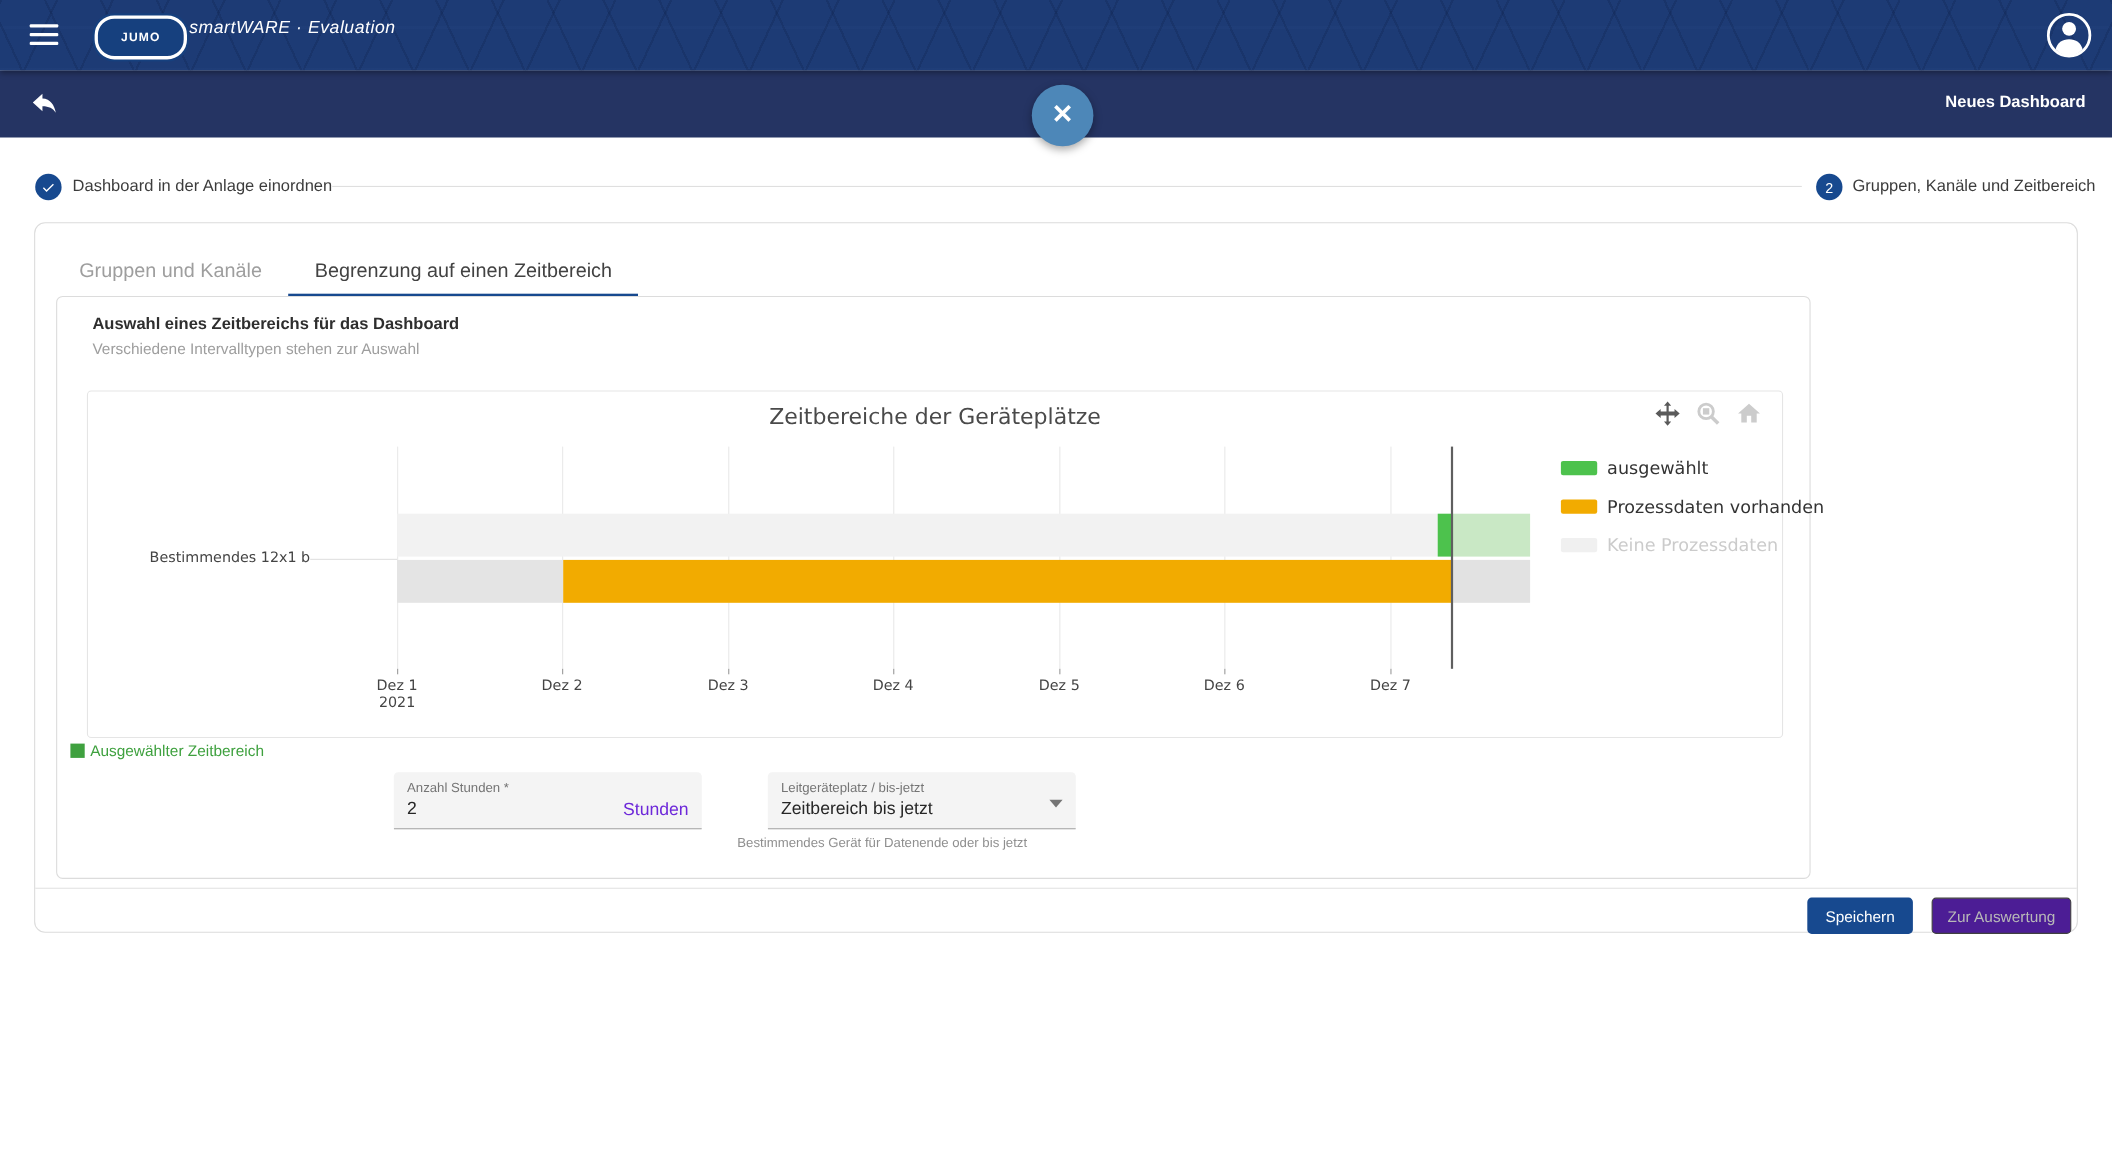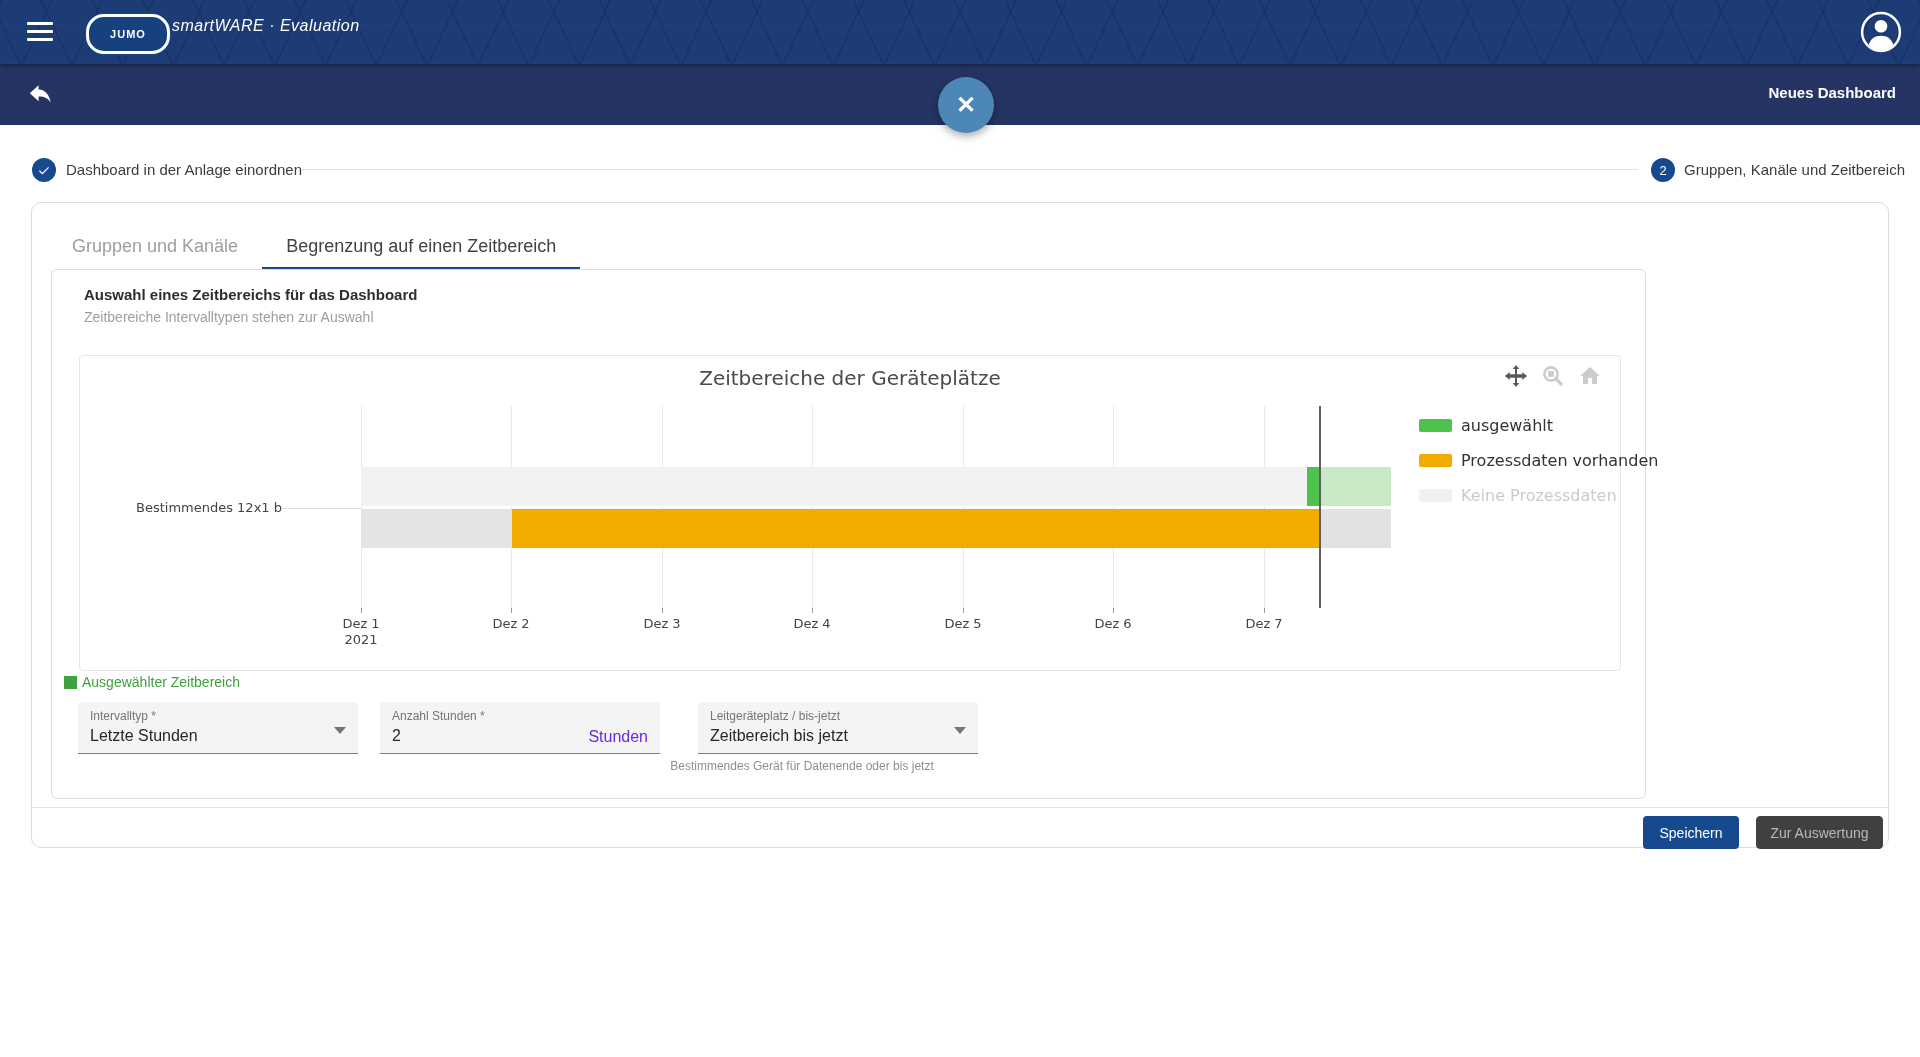--- a/index.html
+++ b/index.html
@@ -90,21 +90,21 @@
     outline:none;width:180px;padding:0;font-family:"Liberation Sans",sans-serif;}
   .caret{position:absolute;right:12px;top:25px;width:0;height:0;
     border-left:6px solid transparent;border-right:6px solid transparent;border-top:7px solid #757575;}
   .fsuffix{position:absolute;right:12px;top:26px;font-size:16px;color:#6d28d9;}
   .fhelper{position:absolute;left:610px;top:489px;width:280px;text-align:center;font-size:12px;color:#8f8f8f;}
 
   
   .panel-footer{position:absolute;left:0;top:604px;width:100%;height:42px;border-top:1px solid #e3e3e3;}
   .btn-save{position:absolute;left:1611px;top:8px;width:96px;height:33px;background:#17498f;color:#fff;
     border:none;border-radius:4px;font-size:14px;font-family:"Liberation Sans",sans-serif;cursor:pointer;}
-  .btn-eval{position:absolute;left:1724px;top:8px;width:127px;height:33px;background:#404040;color:#b8b8b8;
+  .btn-eval{position:absolute;left:1724px;top:8px;width:127px;height:33px;background:#4c1d95;color:#b8b8b8;
     border:1px solid #404040;border-radius:4px;font-size:14px;font-family:"Liberation Sans",sans-serif;cursor:default;}
 </style>
 </head>
 <body>
 
 <div class="page">
 
   <header class="topbar">
     <div class="hamburger">
       <span></span>
@@ -153,21 +153,21 @@
 
   <div class="outer-panel">
 
     <div class="tabs">
       <div class="tab">Gruppen und Kanäle</div>
       <div class="tab active">Begrenzung auf einen Zeitbereich</div>
     </div>
 
     <div class="inner-card">
       <div class="card-title">Auswahl eines Zeitbereichs für das Dashboard</div>
-      <div class="card-subtitle">Zeitbereiche Intervalltypen stehen zur Auswahl</div>
+      <div class="card-subtitle">Verschiedene Intervalltypen stehen zur Auswahl</div>
 
       <div class="chart-box">
         <div class="chart-title">Zeitbereiche der Geräteplätze</div>
 
         <div class="modebar">
           <div class="mb-btn" title="">
             <svg viewBox="0 0 24 24" width="24" height="24">
               <path d="M12 1 8.7 4.9h2.3v5.3H5.7V7.9L1 12l4.7 4.1v-2.3H11v5.3H8.7L12 23l3.3-3.9H13v-5.3h5.3v2.3L23 12l-4.7-4.1v2.3H13V4.9h2.3z" fill="#5a5a5a"></path>
             </svg>
           </div>
@@ -238,27 +238,22 @@
               <span class="legend-label">Keine Prozessdaten</span>
             </div>
           </div>
       </div>
 
       <div class="sel-range">
         <span class="sel-square"></span>
         <span class="sel-text">Ausgewählter Zeitbereich</span>
       </div>
 
-      <div class="field" style="left:26px;">
-        <span class="flabel">Intervalltyp *</span>
-        <span class="fvalue">Letzte Stunden</span>
-        <span class="caret"></span>
-      </div>
-
-      <div class="field" style="left:328px;">
+
+      <div class="field" style="left:306px;">
         <span class="flabel">Anzahl Stunden *</span>
         <input class="fvalue-input" value="2" style="">
         <span class="fsuffix">Stunden</span>
       </div>
 
       <div class="field" style="left:646px;">
         <span class="flabel">Leitgeräteplatz / bis-jetzt</span>
         <span class="fvalue">Zeitbereich bis jetzt</span>
         <span class="caret"></span>
       </div>

